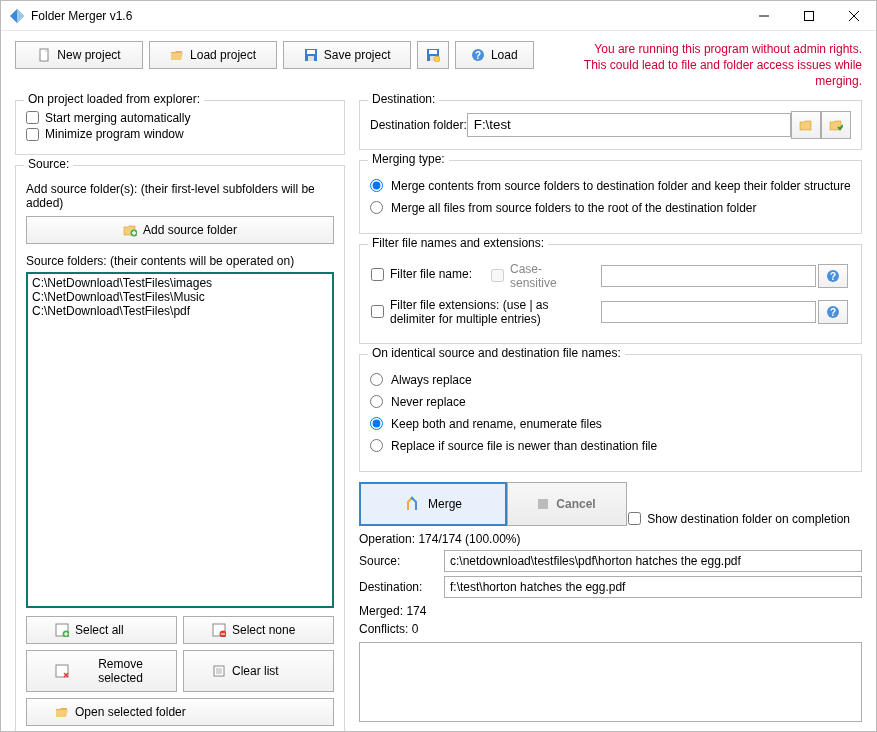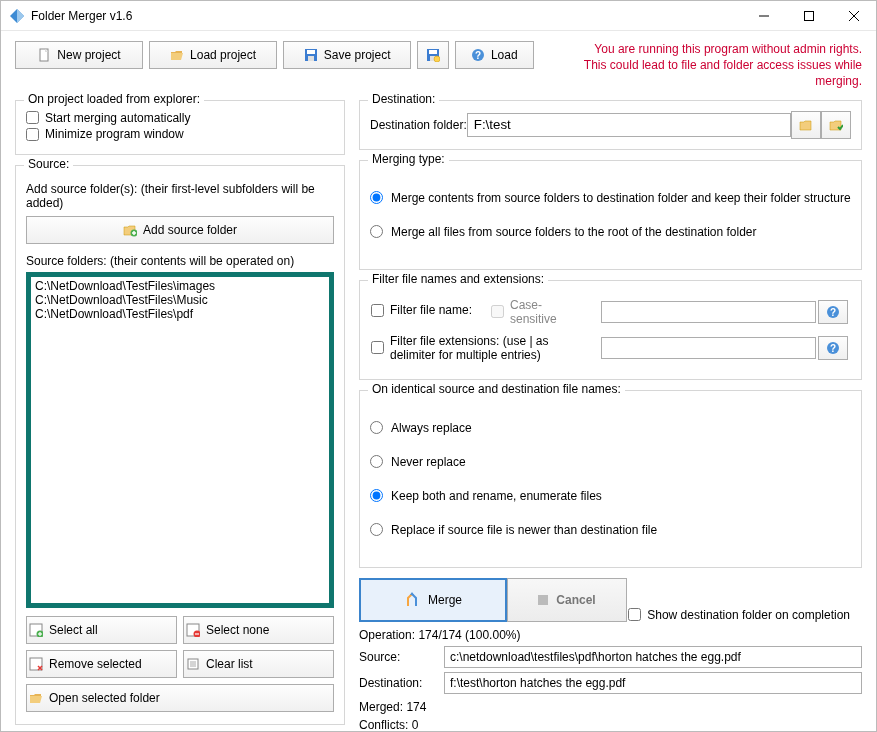--- a/index.html
+++ b/index.html
@@ -60,34 +60,34 @@
   padding: 0 4px;
   font-size: 12px;
 }
 .chk { display: inline-flex; align-items: center; gap: 6px; margin-right: 12px; }
 .chk input { width: 13px; height: 13px; margin: 0; }
 .label-plain { font-size: 12px; }
 .src-hint { margin: 6px 0 6px 0; }
 .src-add-btn { width: 100%; }
 .src-list-label { margin: 10px 0 4px 0; }
 .listbox {
-  border: 5px solid #0f766e;
+  border: 2px solid #0f766e;
   height: 336px;
   padding: 2px 4px;
   font-size: 12px;
   overflow: auto;
   background: #fff;
   white-space: nowrap;
 }
 .btn-grid { display: grid; grid-template-columns: 1fr 1fr; gap: 6px; margin-top: 8px; }
-.btn-grid .btn { width: 100%; justify-content: flex-start; padding-left: 2px; }
+.btn-grid .btn { width: 100%; justify-content: flex-start; padding-left: 28px; }
 .btn-grid .span2 { grid-column: span 2; }
 .dest-row { display: flex; align-items: center; gap: 0; }
 .dest-row .txt { flex: 1; border: 1px solid #adadad; padding: 4px 6px; height: 24px; }
-.radio-row { display: flex; align-items: center; gap: 8px; margin: 20px 0; }
+.radio-row { display: flex; align-items: center; gap: 8px; margin: 8px 0; }
 .radio-row input { margin: 0; }
 .filter-table { width: 100%; border-collapse: separate; border-spacing: 0 6px; }
 .filter-table td { vertical-align: middle; }
 .txt-input { border: 1px solid #adadad; height: 22px; padding: 2px 4px; }
 .help-btn { width: 30px; height: 24px; border: 1px solid #adadad; background: linear-gradient(#fdfdfd,#f0f0f0); display: flex; align-items: center; justify-content: center; }
 .action-row { display: flex; align-items: flex-end; margin-top: 8px; }
 .big-btn {
   border: 1px solid #adadad;
   height: 44px;
   display: flex;

